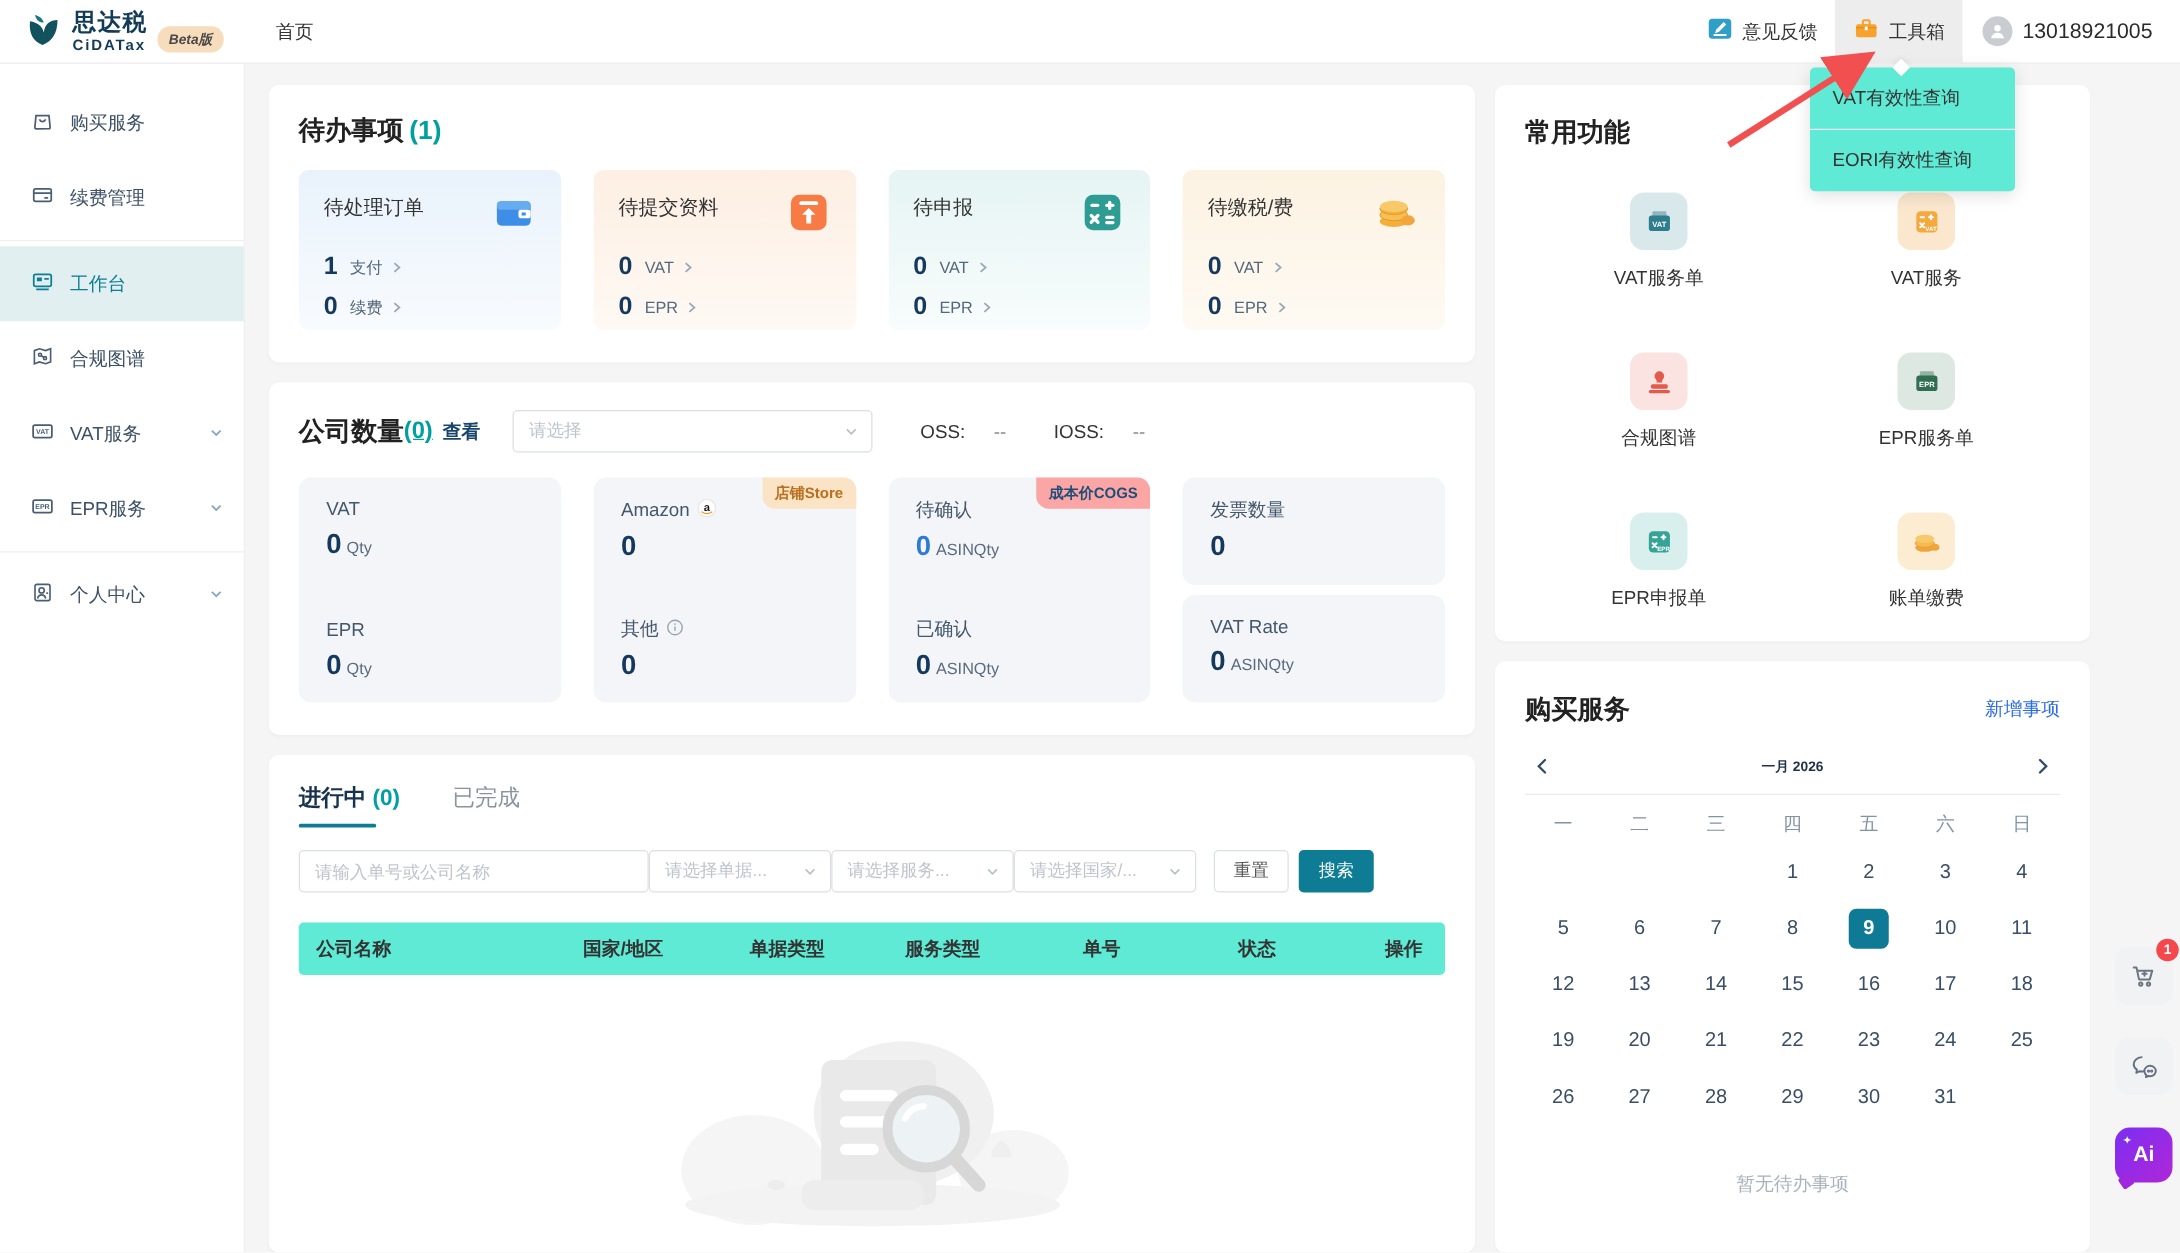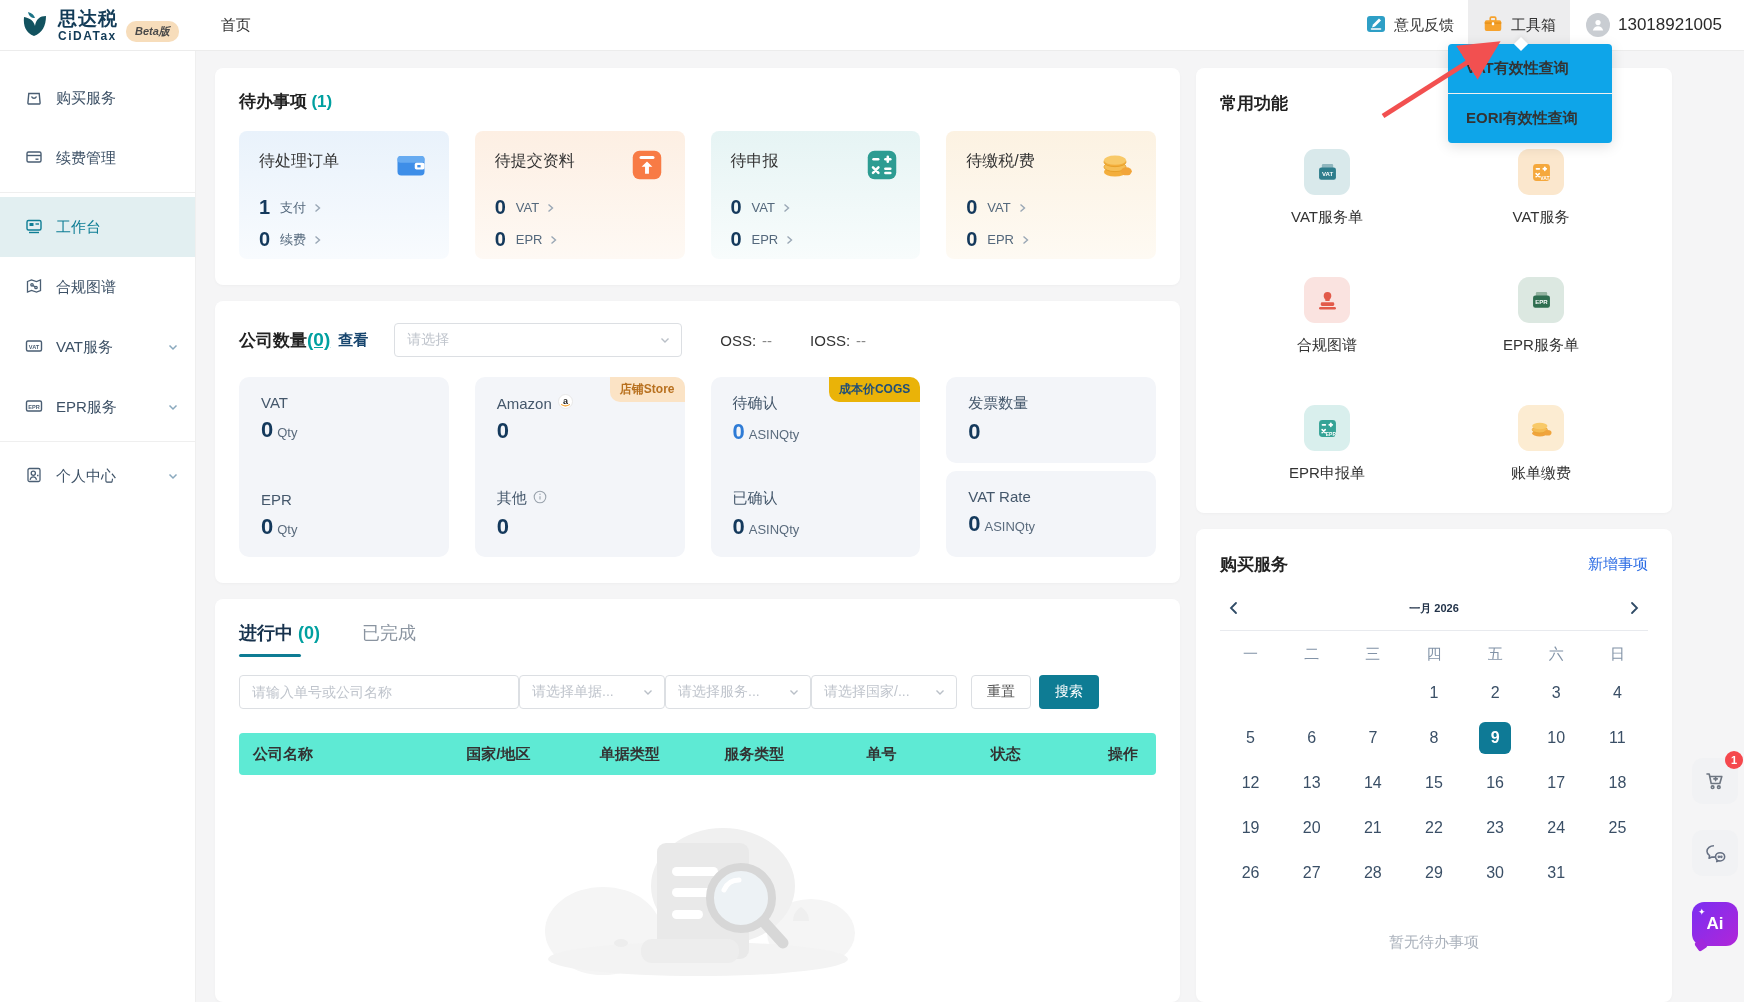--- a/index.html
+++ b/index.html
@@ -14,21 +14,21 @@
   .logo-sub{font-size:12px;font-weight:bold;color:#123B57;letter-spacing:1.5px;margin-top:2px;}
   .beta-badge{margin-left:8px;margin-top:12px;background:#F7DDBB;color:#4A4A4A;font-size:11px;font-weight:bold;font-style:italic;padding:3px 9px;border-radius:10px;}
   .nav-home{margin-left:42px;font-size:15px;color:#333;cursor:pointer;}
   .header-right{margin-left:auto;display:flex;align-items:center;height:50px;}
   .hbtn{display:flex;align-items:center;gap:7px;font-size:15px;color:#333;cursor:pointer;padding:0 14px;height:50px;}
   .hbtn.active{background:#EDEDEE;}
   .avatar{width:24px;height:24px;border-radius:50%;background:#C9CDD2;display:flex;align-items:center;justify-content:center;margin-left:16px;}
   .phone{font-size:17px;color:#2A2A2A;margin:0 22px 0 8px;}
 
   
-  .dropdown{position:absolute;top:44px;left:1448px;width:164px;background:#0ea5e9;border-radius:4px;box-shadow:0 3px 14px rgba(0,0,0,.13);z-index:60;font-weight:bold;}
+  .dropdown{position:absolute;top:54px;left:1448px;width:164px;background:#5eead4;border-radius:4px;box-shadow:0 3px 14px rgba(0,0,0,.13);z-index:60;}
   .dropdown .notch{position:absolute;top:-5px;left:68px;width:10px;height:10px;background:#fff;transform:rotate(45deg);box-shadow:-2px -2px 4px rgba(0,0,0,.04);}
   .dd-item{height:49px;display:flex;align-items:center;padding-left:18px;font-size:15px;color:#333;cursor:pointer;}
   .dd-item + .dd-item{border-top:1px solid #F0F0F0;}
 
   
   .arrow-anno{position:absolute;left:1348px;top:26px;z-index:70;pointer-events:none;}
 
   
   .sidebar{position:absolute;top:50px;left:0;bottom:0;width:195px;background:#fff;border-right:1px solid #EFEFEF;padding-top:18px;z-index:10;}
   .side-item{height:60px;display:flex;align-items:center;padding-left:24px;font-size:15px;color:#3D5166;cursor:pointer;position:relative;}
@@ -37,21 +37,21 @@
   .side-divider{height:1px;background:#EFEFEF;margin:4px 0;}
   .new-badge{margin-left:8px;background:#3A3B3D;border-radius:9px;padding:2px 7px 2px 5px;display:flex;align-items:center;gap:3px;font-size:10px;font-weight:bold;color:#F4C555;font-style:italic;}
   .new-badge .gem{color:#F4C555;font-size:9px;font-style:normal;}
   .side-chev{margin-left:auto;margin-right:16px;}
 
   
   .main{position:absolute;top:50px;left:195px;right:0;bottom:0;padding:18px 0 0 20px;display:flex;gap:16px;}
   .col-left{width:965px;display:flex;flex-direction:column;gap:16px;}
   .col-right{width:476px;display:flex;flex-direction:column;gap:16px;}
   .card{background:#fff;border-radius:8px;box-shadow:0 1px 3px rgba(0,0,0,.03);}
-  .card-title{font-size:17px;font-weight:bold;color:#222;}
+  .card-title{font-size:21px;font-weight:bold;color:#222;}
   .teal{color:#00A0A0;}
 
   
   .todo-card{padding:22px 24px 26px;}
   .todo-row{display:flex;gap:26px;margin-top:18px;}
   .mini-card{flex:1;border-radius:8px;padding:16px 20px;height:128px;box-sizing:border-box;}
   .mini-blue{background:linear-gradient(180deg,#E9F2FB 0%,#F8FBFE 100%);}
   .mini-orange{background:linear-gradient(180deg,#FDEFE3 0%,#FEF9F4 100%);}
   .mini-teal{background:linear-gradient(180deg,#E6F4F4 0%,#F8FCFC 100%);}
   .mini-cream{background:linear-gradient(180deg,#FCF2E2 0%,#FEFAF3 100%);}
@@ -61,34 +61,34 @@
   .mini-val{font-size:20px;font-weight:bold;color:#14395C;min-width:13px;}
   .mini-lbl{font-size:13px;color:#54687C;}
 
   
   .company-card{padding:22px 24px 26px;}
   .company-head{display:flex;align-items:center;}
   .view-link{font-size:15px;font-weight:bold;color:#17456E;margin-left:8px;cursor:pointer;}
   .count-link{text-decoration:underline;cursor:pointer;font-size:19px;font-weight:bold;}
   .select{display:flex;align-items:center;justify-content:space-between;border:1px solid #DCDFE3;border-radius:4px;height:34px;padding:0 10px 0 12px;font-size:14px;color:#BFC4CC;background:#fff;cursor:pointer;box-sizing:border-box;}
   .company-select{width:288px;margin-left:26px;}
-  .oss-group{display:flex;align-items:center;gap:6px;margin-left:38px;font-size:15px;color:#333;}
+  .oss-group{display:flex;align-items:center;gap:23px;margin-left:38px;font-size:15px;color:#333;}
   .oss-val{color:#888;}
   .stats-row{display:flex;gap:26px;margin-top:20px;}
   .stat-col{flex:1;display:flex;flex-direction:column;gap:8px;}
   .stat-box{background:#F3F5F9;border-radius:10px;padding:17px 22px;position:relative;box-sizing:border-box;}
   .stat-box.tall{height:180px;display:flex;flex-direction:column;justify-content:space-between;}
   .stat-box.half{height:86px;}
   .stat-lbl{font-size:15px;color:#44576B;display:flex;align-items:center;gap:6px;}
   .stat-val{font-size:22px;font-weight:bold;color:#14395C;margin-top:6px;}
   .stat-unit{font-size:13px;font-weight:normal;color:#5A6B7D;margin-left:4px;}
   .val-blue{color:#2E7BD6;}
   .corner-tag{position:absolute;top:0;right:0;font-size:12px;font-weight:bold;padding:4px 10px;border-radius:0 10px 0 10px;}
   .tag-store{background:#FBE3C5;color:#B8701E;}
-  .tag-cogs{background:#eab308;color:#1F4E79;}
+  .tag-cogs{background:#fca5a5;color:#1F4E79;}
 
   
   .orders-card{padding:22px 24px;flex:1;overflow:hidden;}
   .tabs{display:flex;align-items:flex-end;gap:42px;}
   .tab{font-size:18px;color:#8A94A0;cursor:pointer;padding-bottom:12px;position:relative;}
   .tab.active{font-weight:bold;color:#17324D;}
   .tab.active:after{content:"";position:absolute;left:0;bottom:0;width:62px;height:3px;border-radius:2px;background:#0E7C94;}
   .filter-row{display:flex;align-items:flex-end;margin-top:18px;}
   .f-input{width:280px;height:34px;border:1px solid #DCDFE3;border-radius:4px;padding:0 12px;font-size:14px;color:#333;outline:none;box-sizing:border-box;font-family:inherit;}
   .f-input::placeholder{color:#BFC4CC;}

